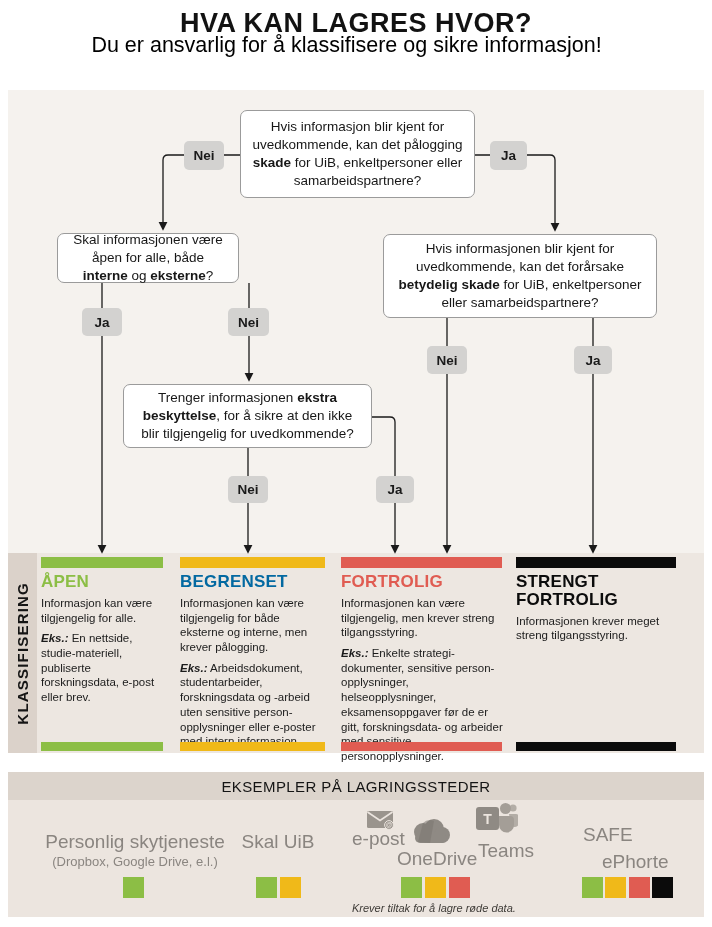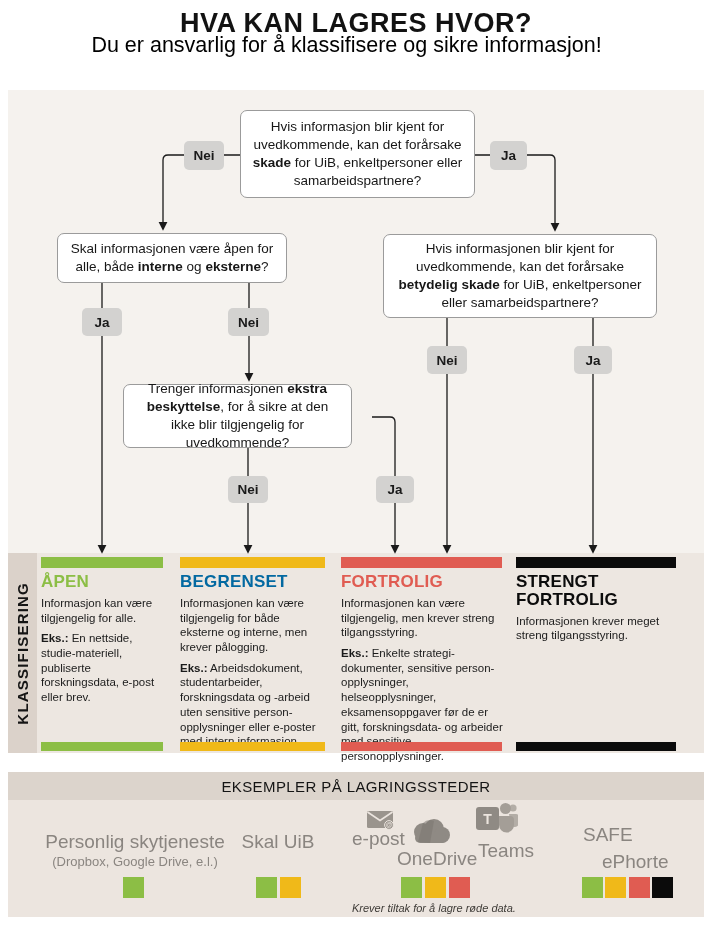--- a/index.html
+++ b/index.html
@@ -31,21 +31,21 @@
     font-size:13.5px;line-height:1.32;padding:4px 10px;box-sizing:border-box;color:#171717;}
   .qbox b{font-weight:bold;}
   .chip{position:absolute;z-index:3;background:#D3D2D0;border-radius:5px;
     display:flex;align-items:center;justify-content:center;
     font-size:13.5px;font-weight:bold;color:#1a1a1a;}
   
   .cbar{position:absolute;z-index:2;}
   .ccol{position:absolute;z-index:2;font-size:11.5px;line-height:1.28;color:#1b1b1b;}
   .ccol h2{margin:0 0 5px 0;font-size:17px;font-weight:800;letter-spacing:.2px;line-height:1.05;}
   .ccol p{margin:0 0 6px 0;}
-  .ccol b{font-weight:bold;}
+  .ccol b{font-weight:bold;font-style:italic;}
   
   .store-name{position:absolute;font-size:19px;color:#8A8580;white-space:nowrap;}
   .store-sub{position:absolute;font-size:13px;color:#8A8580;white-space:nowrap;}
   .sq{position:absolute;width:21px;height:21px;}
   .note{position:absolute;font-size:11px;font-style:italic;color:#3E3B37;white-space:nowrap;}
   .icon{position:absolute;}
 </style>
 </head>
 <body>
 
@@ -76,32 +76,32 @@
       <path d="M102,283 L102,552" marker-end="url(#arrow)"></path>
       <path d="M249,283 L249,380" marker-end="url(#arrow)"></path>
       <path d="M248,448 L248,552" marker-end="url(#arrow)"></path>
       <path d="M372,417 L390,417 Q395,417 395,422 L395,552" marker-end="url(#arrow)"></path>
       <path d="M447,318 L447,552" marker-end="url(#arrow)"></path>
       <path d="M593,318 L593,552" marker-end="url(#arrow)"></path>
     </g>
   </svg>
 
   <div class="qbox" style="left:240px;top:110px;width:235px;height:88px;">
-    <span><span>Hvis informasjon blir kjent for uvedkommende, kan det forårsake </span><b>skade</b><span> for UiB, enkeltpersoner eller samarbeidspartnere?</span></span>
+    <span><span>Hvis informasjon blir kjent for uvedkommende, kan det pålogging </span><b>skade</b><span> for UiB, enkeltpersoner eller samarbeidspartnere?</span></span>
   </div>
 
-  <div class="qbox" style="left:57px;top:233px;width:230px;height:50px;">
+  <div class="qbox" style="left:57px;top:233px;width:182px;height:50px;">
     <span><span>Skal informasjonen være åpen for alle, både </span><b>interne</b><span> og </span><b>eksterne</b><span>?</span></span>
   </div>
 
   <div class="qbox" style="left:383px;top:234px;width:274px;height:84px;">
     <span><span>Hvis informasjonen blir kjent for uvedkommende, kan det forårsake </span><b>betydelig skade</b><span> for UiB, enkeltpersoner eller samarbeidspartnere?</span></span>
   </div>
 
-  <div class="qbox" style="left:123px;top:384px;width:229px;height:64px;">
+  <div class="qbox" style="left:123px;top:384px;width:249px;height:64px;">
     <span><span>Trenger informasjonen </span><b>ekstra beskyttelse</b><span>, for å sikre at den ikke blir tilgjengelig for uvedkommende?</span></span>
   </div>
 
   <div class="chip" style="left:184px;top:141px;width:40px;height:29px;">Nei</div>
   <div class="chip" style="left:490px;top:141px;width:37px;height:29px;">Ja</div>
   <div class="chip" style="left:82px;top:308px;width:40px;height:28px;">Ja</div>
   <div class="chip" style="left:228px;top:308px;width:41px;height:28px;">Nei</div>
   <div class="chip" style="left:427px;top:346px;width:40px;height:28px;">Nei</div>
   <div class="chip" style="left:574px;top:346px;width:38px;height:28px;">Ja</div>
   <div class="chip" style="left:228px;top:476px;width:40px;height:27px;">Nei</div>

